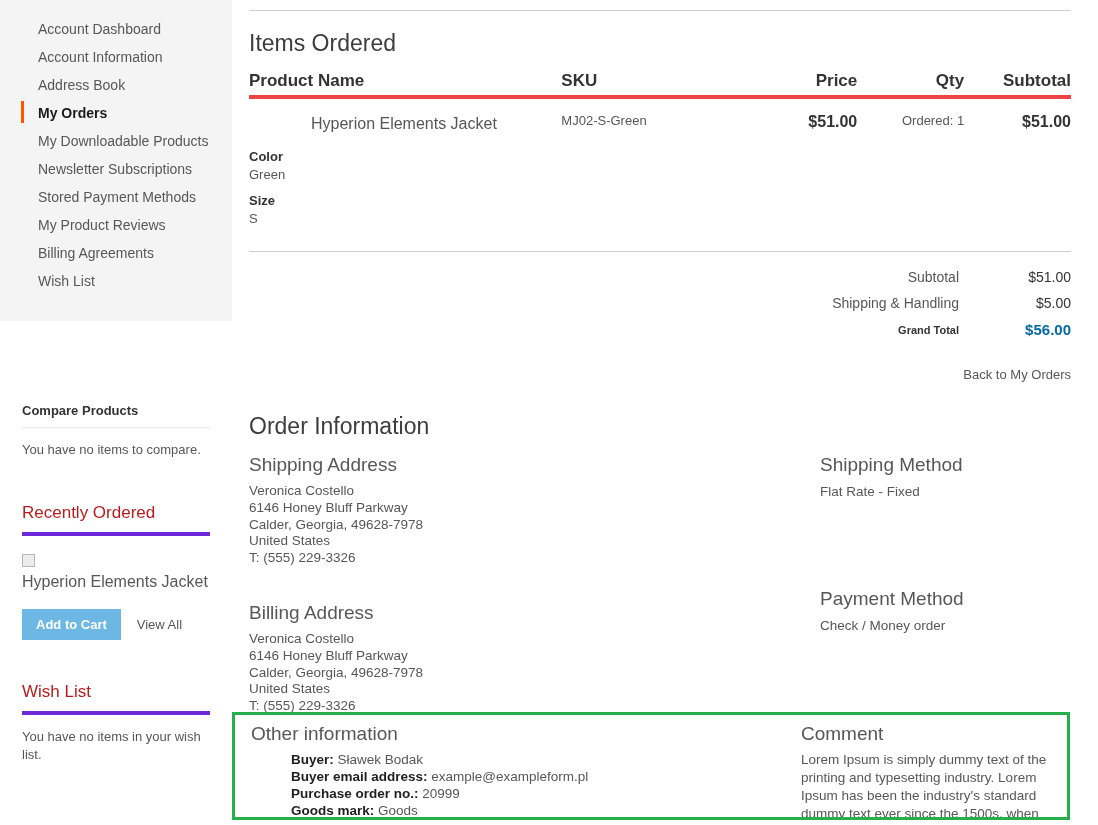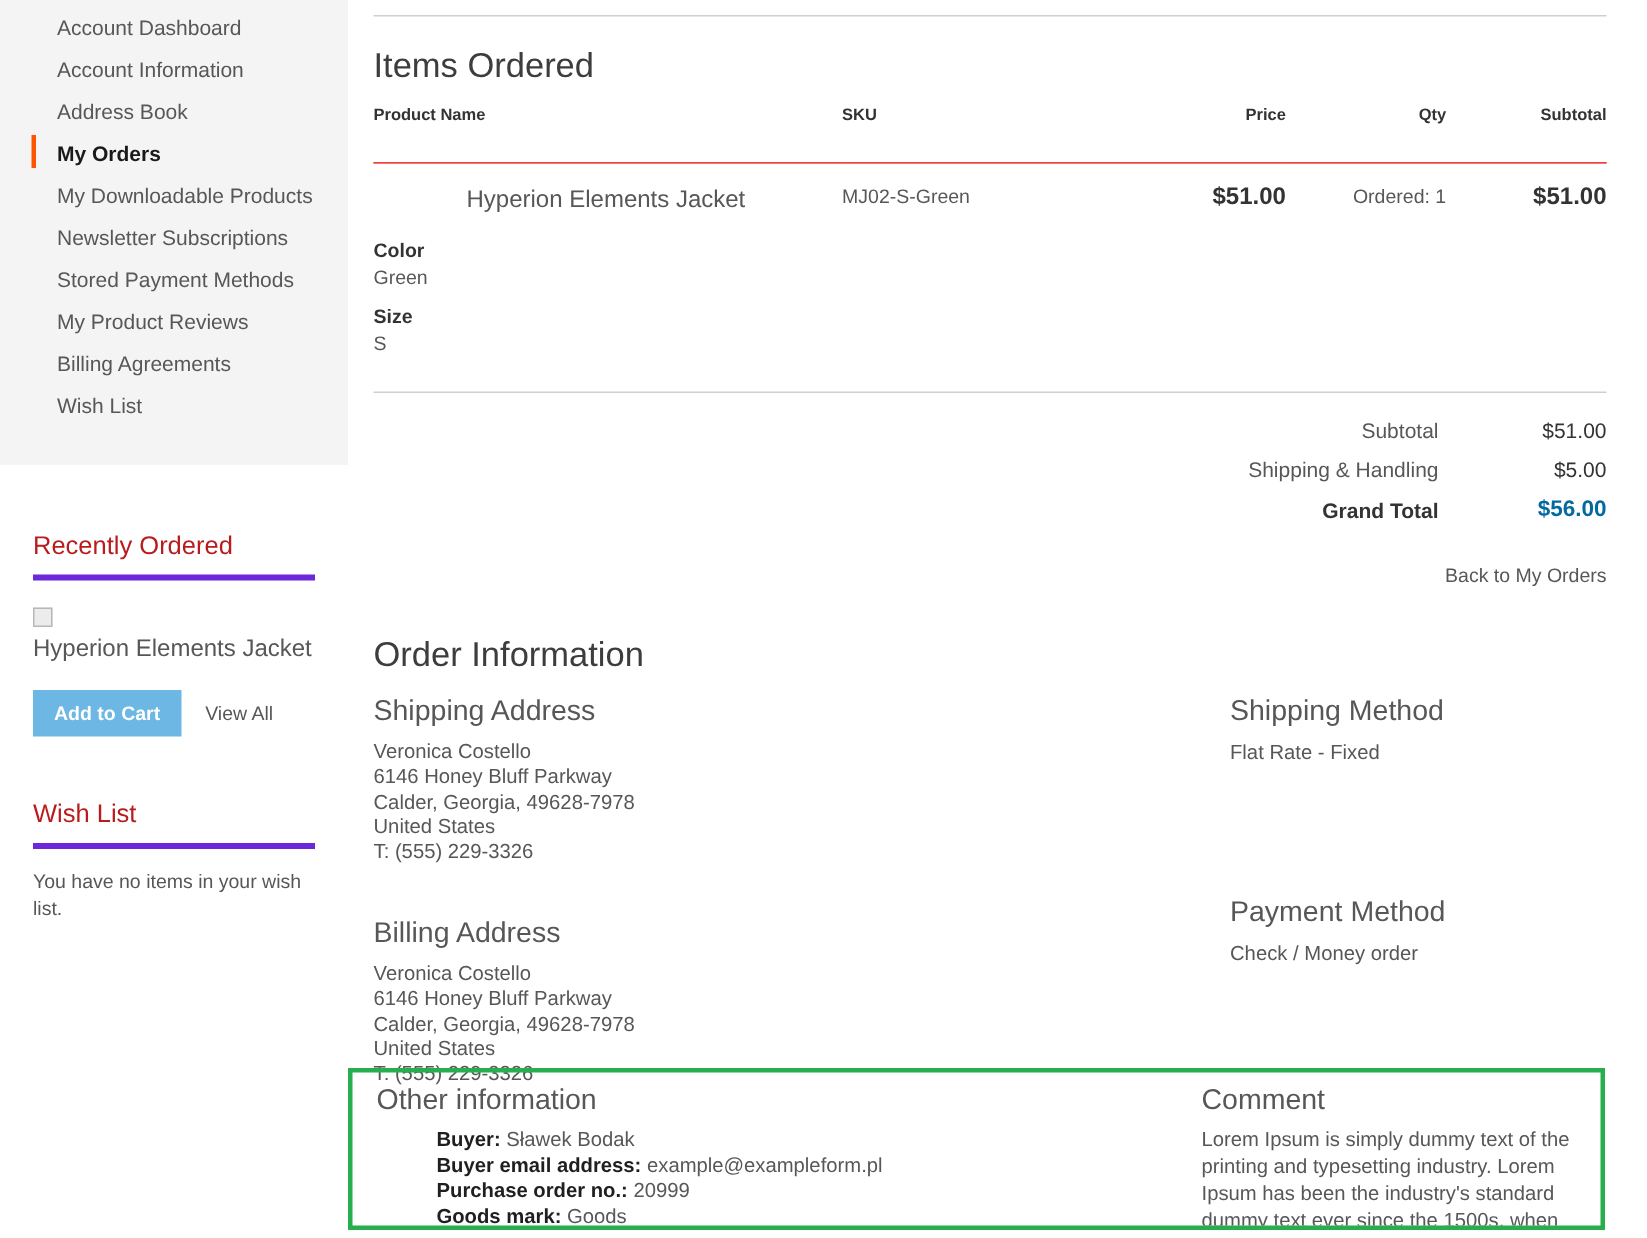--- a/index.html
+++ b/index.html
@@ -12,21 +12,21 @@
     overflow: hidden;
   }
   .page { position: relative; width: 1098px; height: 825px; }
 
   
   .sidebar {
     position: absolute; left: 0; top: 0; width: 232px;
   }
   .nav-block {
     background: #f4f4f4;
-    padding: 4px 0 26px 0;
+    padding: 15px 0 26px 0;
     width: 232px;
     min-height: 292px;
   }
   .nav-item {
     position: relative;
     padding: 5px 12px 5px 38px;
     font-size: 14px;
     line-height: 18px;
     color: #575757;
     cursor: pointer;
@@ -82,23 +82,23 @@
   .main { position: absolute; left: 249px; top: 0; width: 822px; }
   .rule-top { border-top: 1px solid #cfcfcf; margin: 10px 0 0 0; }
 
   h2.sec-title {
     font-size: 23px; font-weight: normal; color: #3d3d3d;
     margin: 18px 0 14px 0; line-height: 28px;
   }
 
   table.items { width: 100%; border-collapse: collapse; }
   table.items thead th {
-    font-size: 11px; font-weight: bold; color: #333;
-    padding: 0 0 25px 0;
-    border-bottom: 1px solid #ef4444;
+    font-size: 17px; font-weight: bold; color: #333;
+    padding: 0 0 4px 0;
+    border-bottom: 4px solid #ef4444;
     text-align: right;
     white-space: nowrap;
   }
   table.items thead th.pn { text-align: left; width: 38%; }
   table.items thead th.sku { text-align: left; width: 22%; }
   table.items thead th.price { width: 14%; }
   table.items thead th.qty { width: 13%; }
   table.items thead th.sub { width: 13%; }
 
   td.cell { vertical-align: top; padding: 14px 0 0 0; font-size: 13px; }
@@ -116,21 +116,21 @@
   td.sub-c { text-align: right; font-size: 16px; font-weight: bold; color: #333; }
 
   .items-sep { border-top: 1px solid #cfcfcf; margin-top: 24px; }
 
   .totals { width: 100%; border-collapse: collapse; margin-top: 12px; }
   .totals th {
     text-align: right; font-weight: normal; font-size: 14px;
     color: #575757; padding: 5px 22px 5px 0;
   }
   .totals td { text-align: right; font-size: 14px; color: #333; padding: 5px 0; width: 90px; }
-  .totals tr.grand th { font-weight: bold; font-size: 14px; color: #333; }
+  .totals tr.grand th { font-weight: bold; font-size: 11px; color: #333; }
   .totals tr.grand td { font-weight: bold; font-size: 15px; color: #0369a1; }
 
   .back-row { text-align: right; margin-top: 22px; }
 
   h2.order-info {
     font-size: 23px; font-weight: normal; color: #3d3d3d;
     margin: 30px 0 13px 0;
   }
   .info-grid { display: flex; }
   .info-col { width: 50%; }
@@ -174,20 +174,24 @@
       <div class="nav-item"><span>Address Book</span></div>
       <div class="nav-item current"><span>My Orders</span></div>
       <div class="nav-item"><span>My Downloadable Products</span></div>
       <div class="nav-item"><span>Newsletter Subscriptions</span></div>
       <div class="nav-item"><span>Stored Payment Methods</span></div>
       <div class="nav-item"><span>My Product Reviews</span></div>
       <div class="nav-item"><span>Billing Agreements</span></div>
       <div class="nav-item"><span>Wish List</span></div>
     </div>
 
+    <div class="side-sec" style="margin-top:82px;">
+      <h3 class="small">Compare Products</h3>
+      <p class="msg">You have no items to compare.</p>
+    </div>
 
     <div class="side-sec" style="margin-top:44px;">
       <h3 class="big">Recently Ordered</h3>
       <span class="ro-check"></span>
       <div class="ro-name">Hyperion Elements Jacket</div>
       <div class="ro-actions">
         <button class="btn-cart">Add to Cart</button>
         <span class="link-plain">View All</span>
       </div>
     </div>

